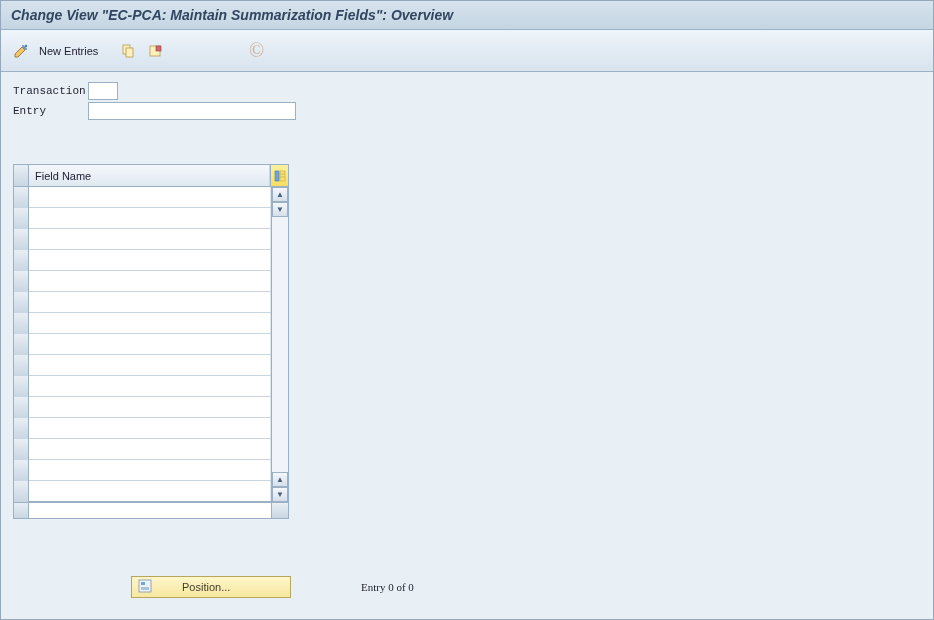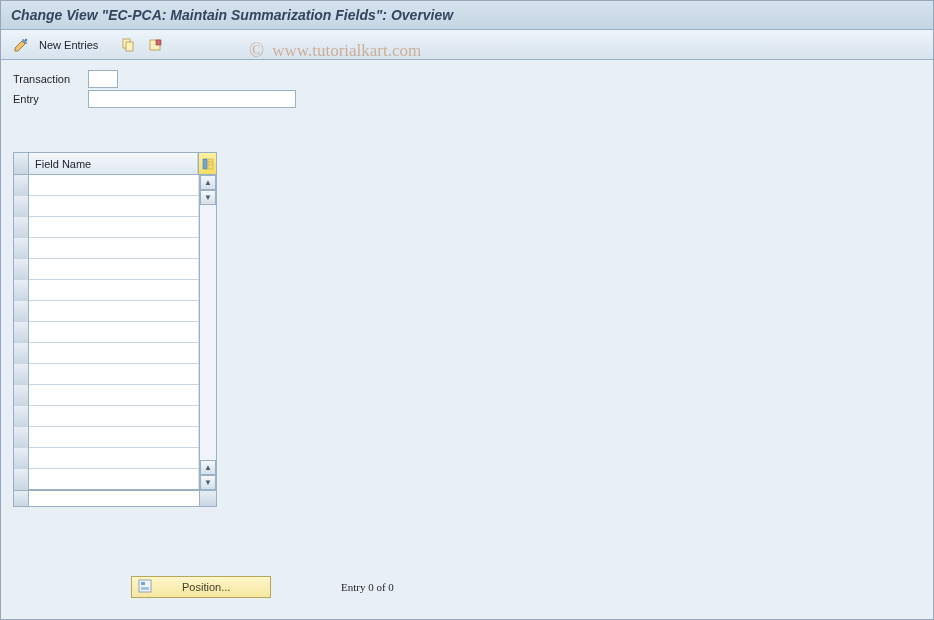--- a/index.html
+++ b/index.html
@@ -22,21 +22,21 @@
       font-size: 14px;
       color: #324660;
     }
     .toolbar {
       background: linear-gradient(#eef4fa, #d7e3ee);
       padding: 4px 10px;
       border-bottom: 1px solid #9ab0c4;
       display: flex;
       align-items: center;
       gap: 8px;
-      height: 30px;
+      height: 42px;
     }
     .toolbar-btn {
       display: inline-flex;
       align-items: center;
       justify-content: center;
       cursor: pointer;
       padding: 2px;
     }
     .toolbar-label {
       color: #223;
@@ -49,32 +49,33 @@
     }
     .form-row {
       display: flex;
       align-items: center;
       margin-bottom: 2px;
     }
     .form-label {
       width: 75px;
       color: #223;
       padding: 2px 0;
+      font-family: Liberation Mono, monospace;
     }
     .form-input {
       background: #fff;
       border: 1px solid #9ab0c4;
       height: 18px;
       padding: 0 3px;
     }
     .input-transaction { width: 30px; }
     .input-text { width: 208px; }
     .grid-wrapper {
       margin: 38px 0 0 12px;
-      width: 204px;
+      width: 276px;
       border: 1px solid #9ab0c4;
       background: #3b82f6;
       position: relative;
     }
     .grid-header {
       display: flex;
       border-bottom: 1px solid #9ab0c4;
       background: #fff;
     }
     .grid-row-handle {
@@ -170,21 +171,21 @@
       position: absolute;
       left: 0;
       right: 0;
       bottom: 20px;
       height: 24px;
       display: flex;
       align-items: center;
     }
     .position-btn {
       margin-left: 130px;
-      width: 140px;
+      width: 160px;
       height: 22px;
       background: linear-gradient(#fff6c9,#f6e7a0);
       border: 1px solid #b7a65c;
       display: flex;
       align-items: center;
       padding: 0 6px;
       gap: 30px;
       color: #44402a;
       font-size: 11px;
       cursor: pointer;
@@ -239,21 +240,20 @@
   <span class="toolbar-btn">
     <svg width="16" height="16" viewBox="0 0 16 16">
       <rect x="2" y="3" width="10" height="10" fill="#fdf0bf" stroke="#b59a4a" stroke-width="0.8"></rect>
       <rect x="8" y="3" width="5" height="5" fill="#d06b6b" stroke="#8a3a3a" stroke-width="0.6"></rect>
     </svg>
   </span>
 </div>
 
 <div class="watermark">
   <span class="copy">©</span>
-  <span>www.tutorialkart.com</span>
 </div>
 
 <div class="form-area">
   <div class="form-row">
     <div class="form-label">Transaction</div>
     <input class="form-input input-transaction" value="" style="">
   </div>
   <div class="form-row">
     <div class="form-label">Entry</div>
     <input class="form-input input-text" value="" style="">

